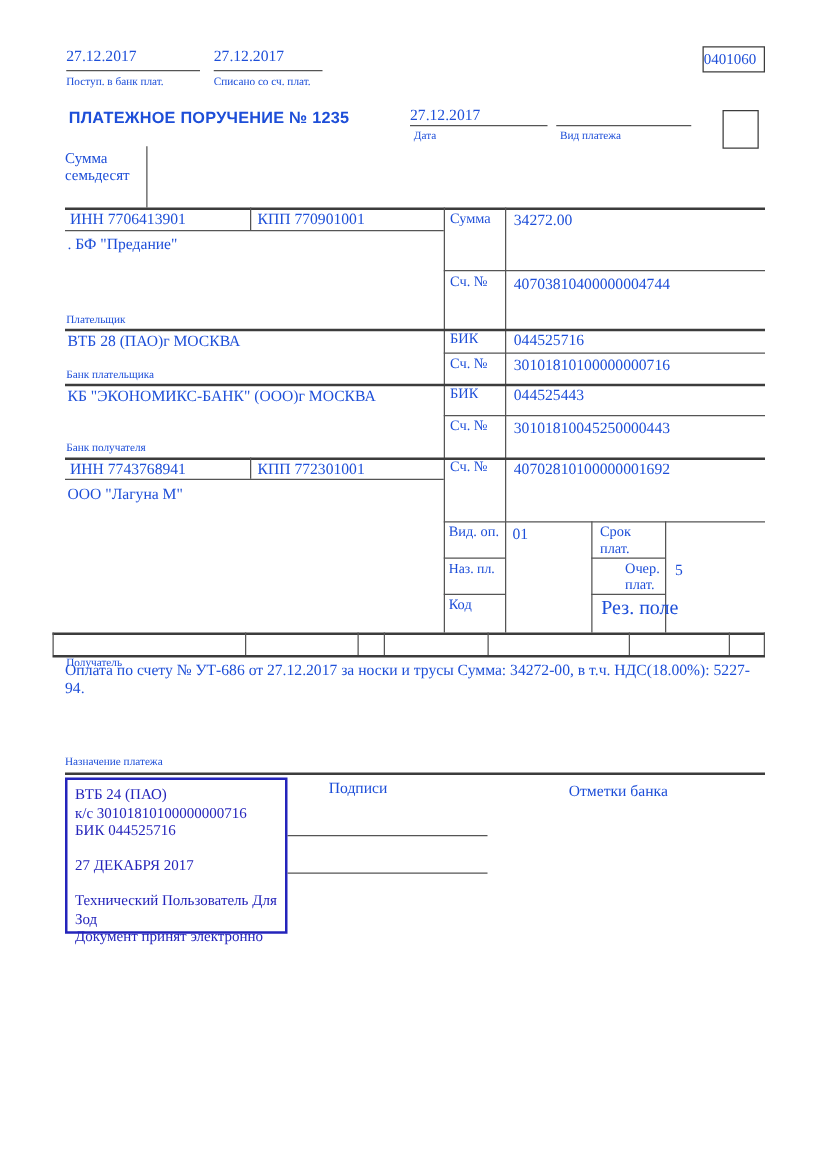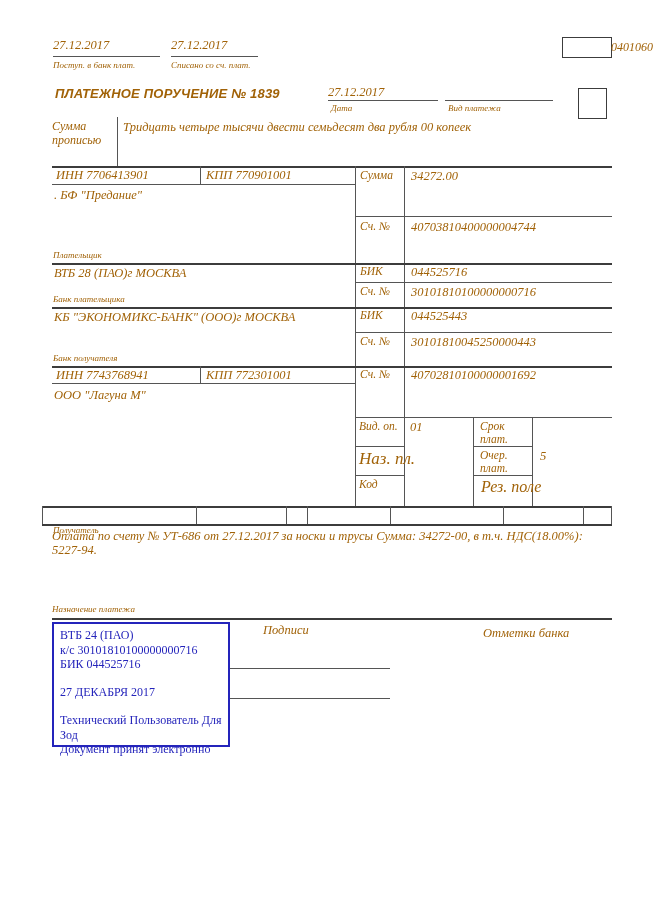--- a/index.html
+++ b/index.html
@@ -1,20 +1,20 @@
 <!DOCTYPE html>
 <html><head>
 <meta charset="utf-8">
 <style>
   html,body { margin:0; padding:0; background:#ffffff; }
   #page {
     position:relative; width:660px; height:919px; background:#ffffff;
     font-family:"Liberation Serif", serif; color:#1c1c1c; overflow:hidden;
   }
-  .txt { position:absolute; font-family:"Liberation Serif", serif; font-size:12.5px; color:#a16207; white-space:nowrap; line-height:1.15;font-style:italic; }
+  .txt { position:absolute; font-family:"Liberation Serif", serif; font-size:12.5px; color:#1d4ed8; white-space:nowrap; line-height:1.15; }
   .small { font-size:9px; }
   .wrap { white-space:normal; }
   .bold { font-weight:bold; }
   .italic { font-style:italic; }
   .sans { font-family:"Liberation Sans", sans-serif; }
   .hl { position:absolute; height:1px; background:#555555; }
   .hl.thick { height:2px; background:#3c3c3c; }
   .vl { position:absolute; width:1px; background:#555555; }
   .box { position:absolute; border:1px solid #3c3c3c; background:transparent; }
   .stamp-blue { position:absolute; border:2px solid #2424bb; color:#2424bb; font-size:12px; line-height:14.5px; padding:4px 6px; box-sizing:border-box; }
@@ -29,34 +29,33 @@
 
   <div class="txt" style="left:53px; top:38px;">27.12.2017</div>
   <div class="hl" style="left:53px; top:56px; width:107px;"></div>
   <div class="txt small" style="left:53px; top:60px;">Поступ. в банк плат.</div>
 
   <div class="txt" style="left:171px; top:38px;">27.12.2017</div>
   <div class="hl" style="left:171px; top:56px; width:87px;"></div>
   <div class="txt small" style="left:171px; top:60px;">Списано со сч. плат.</div>
 
   <div class="box" style="left:562px; top:37px; width:48px; height:19px; border-width:1.5px;">
-    <div class="txt" style="position:static; font-size:12px; line-height:19px;margin-left:48px;">0401060</div>
+    <div class="txt" style="position:static; font-size:12px; line-height:19px;">0401060</div>
   </div>
 
-  <div class="txt sans bold" style="left:55px; top:87px; font-size:13px; letter-spacing:0.2px;">ПЛАТЕЖНОЕ ПОРУЧЕНИЕ № 1839</div>
+  <div class="txt sans bold" style="left:55px; top:87px; font-size:13px; letter-spacing:0.2px;">ПЛАТЕЖНОЕ ПОРУЧЕНИЕ № 1235</div>
   <div class="txt" style="left:328px; top:85px;">27.12.2017</div>
   <div class="hl" style="left:328px; top:100px; width:110px;"></div>
   <div class="txt small" style="left:331px; top:103px;">Дата</div>
   <div class="hl" style="left:445px; top:100px; width:108px;"></div>
   <div class="txt small" style="left:448px; top:103px;">Вид платежа</div>
   <div class="box" style="left:578px; top:88px; width:27px; height:29px;"></div>
 
-  <div class="txt wrap" style="left:52px; top:120px; width:62px; font-size:12px;">Сумма прописью</div>
+  <div class="txt wrap" style="left:52px; top:120px; width:62px; font-size:12px;">Сумма семьдесят</div>
   <div class="vl" style="left:117px; top:117px; height:49px;"></div>
-  <div class="txt" style="left:123px; top:120px;">Тридцать четыре тысячи двести семьдесят два рубля 00 копеек</div>
 
   <div class="hl thick" style="left:52px; top:166px; width:560px;"></div>
   <div class="vl" style="left:355px; top:166px; height:340px;"></div>
   <div class="vl" style="left:404px; top:166px; height:340px;"></div>
 
   <div class="vl" style="left:200px; top:166px; height:18px;"></div>
   <div class="hl" style="left:52px; top:184px; width:303px;"></div>
   <div class="hl" style="left:355px; top:216px; width:257px;"></div>
   <div class="hl thick" style="left:52px; top:263px; width:560px;"></div>
   <div class="hl" style="left:355px; top:282px; width:257px;"></div>
@@ -116,32 +115,32 @@
   <div class="txt" style="left:411px; top:309px;">044525443</div>
   <div class="txt" style="left:360px; top:335px; font-size:11.5px;">Сч. №</div>
   <div class="txt" style="left:411px; top:335px;">30101810045250000443</div>
 
   <div class="txt" style="left:360px; top:368px; font-size:11.5px;">Сч. №</div>
   <div class="txt" style="left:411px; top:368px;">40702810100000001692</div>
 
   <div class="txt" style="left:359px; top:420px; font-size:11.5px;">Вид. оп.</div>
   <div class="txt" style="left:410px; top:420px;">01</div>
   <div class="txt wrap" style="left:480px; top:420px; width:42px; font-size:11.5px;">Срок плат.</div>
-  <div class="txt" style="left:359px; top:449px; font-size:17px;text-align:center;">Наз. пл.</div>
-  <div class="txt wrap" style="left:480px; top:449px; width:42px; font-size:11.5px;">Очер. плат.</div>
+  <div class="txt" style="left:359px; top:449px; font-size:11px;text-align:center;">Наз. пл.</div>
+  <div class="txt wrap" style="left:500px; top:449px; width:42px; font-size:11.5px;">Очер. плат.</div>
   <div class="txt" style="left:540px; top:449px;">5</div>
   <div class="txt" style="left:359px; top:478px; font-size:11.5px;">Код</div>
   <div class="txt" style="left:481px; top:478px; font-size:16px;">Рез. поле</div>
 
   <div class="txt wrap" style="left:52px; top:529px; width:550px;">Оплата по счету № УТ-686 от 27.12.2017 за носки и трусы Сумма: 34272-00, в т.ч. НДС(18.00%): 5227-94.</div>
   <div class="txt small" style="left:52px; top:604px;">Назначение платежа</div>
   <div class="hl thick" style="left:52px; top:618px; width:560px;"></div>
 
   <div class="txt" style="left:263px; top:623px;">Подписи</div>
-  <div class="txt" style="left:455px; top:626px;margin-left:28px;">Отметки банка</div>
+  <div class="txt" style="left:455px; top:626px;">Отметки банка</div>
 
   <div class="stamp-blue" style="left:52px; top:622px; width:178px; height:125px;">
     <div>ВТБ 24 (ПАО)</div>
     <div>к/с 30101810100000000716</div>
     <div>БИК 044525716</div>
     <div style="margin-top:13px;">27 ДЕКАБРЯ 2017</div>
     <div style="margin-top:14px;">Технический Пользователь Для Зод</div>
     <div>Документ принят электронно</div>
   </div>
 

